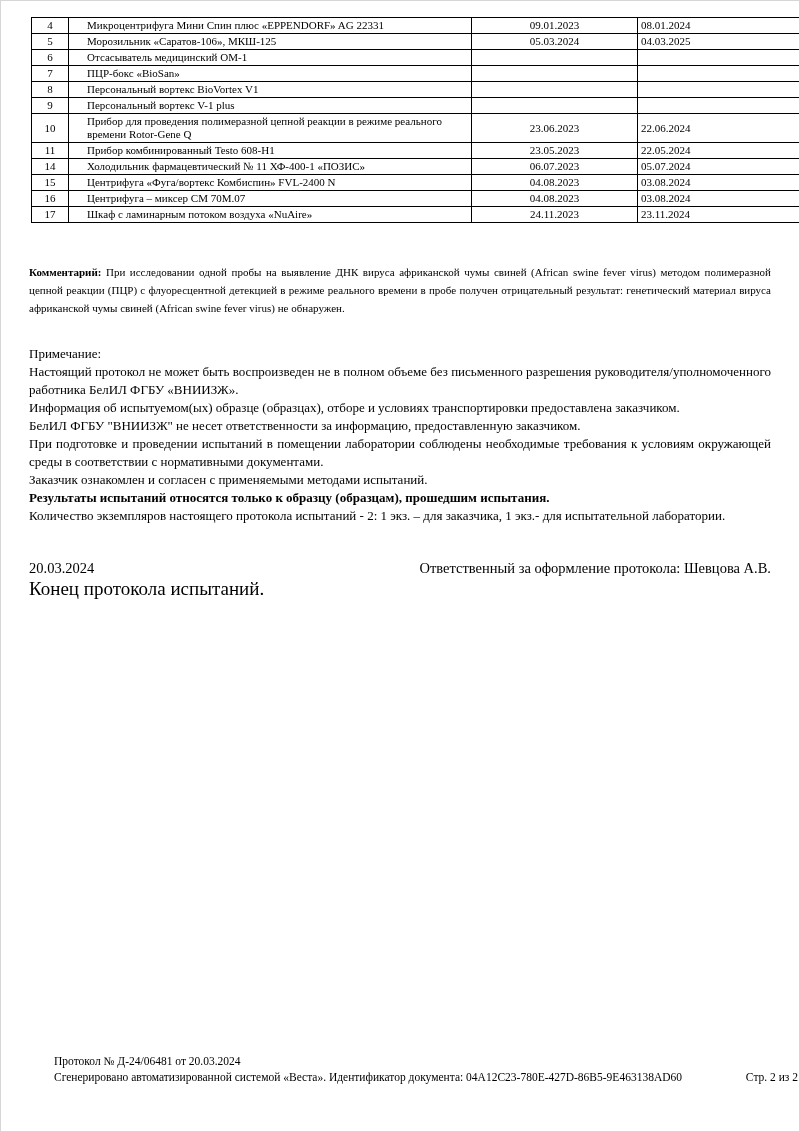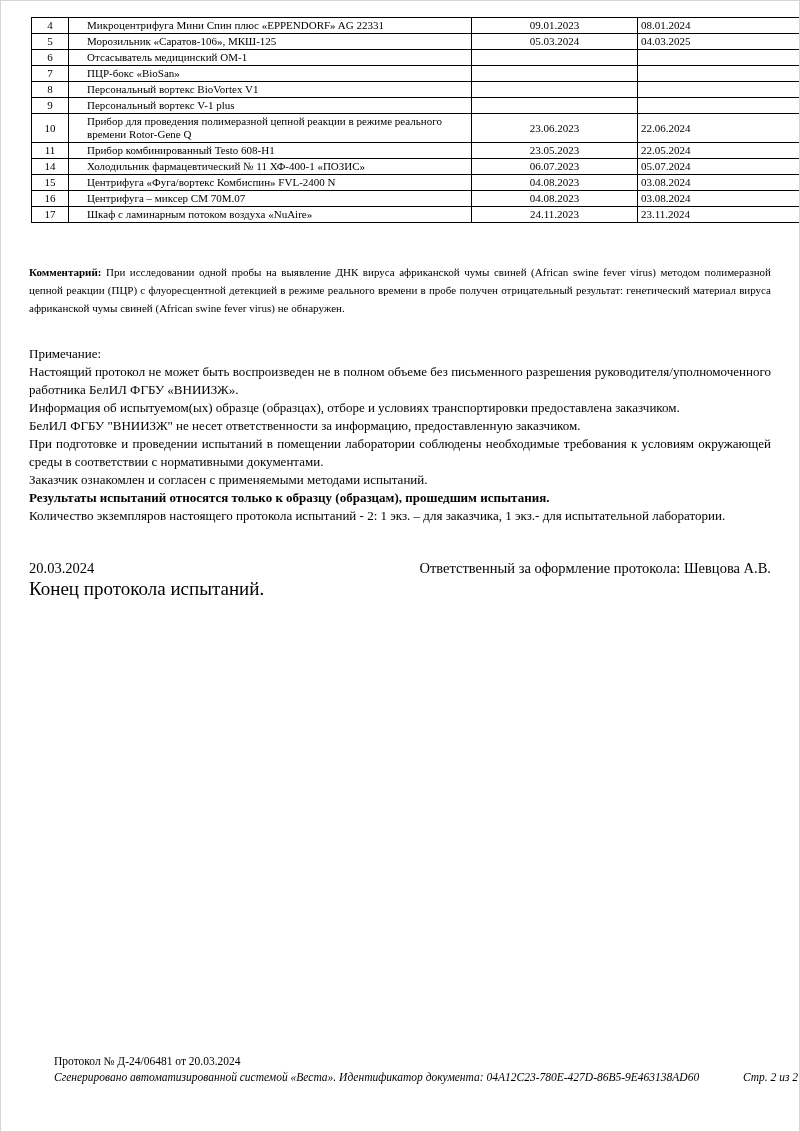--- a/index.html
+++ b/index.html
@@ -87,21 +87,20 @@
     top: 1052px;
     left: 28px;
     width: 744px;
     font-size: 11.5px;
     line-height: 16px;
     margin-left: 25px;
   }
   .footer-line2 {
     display: flex;
     justify-content: space-between;
-    font-style: italic;
   }
 </style>
 </head>
 <body>
 
 <div class="page">
 
   <table class="equip-table">
     <tbody>
         <tr>

